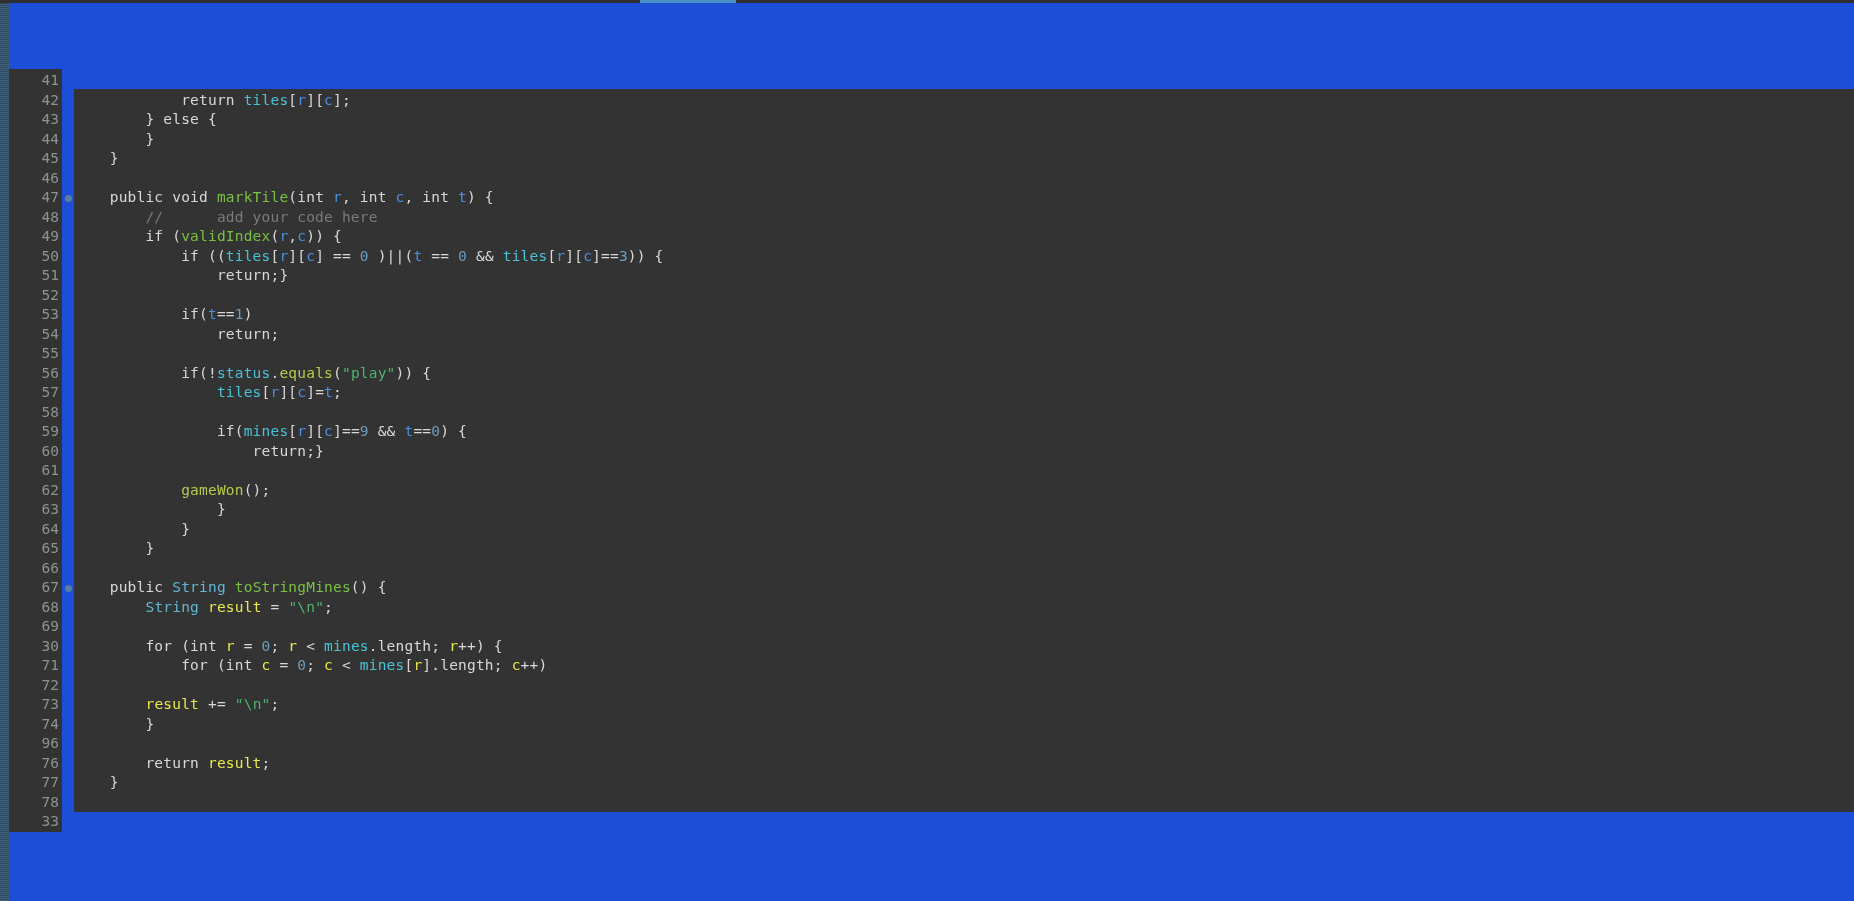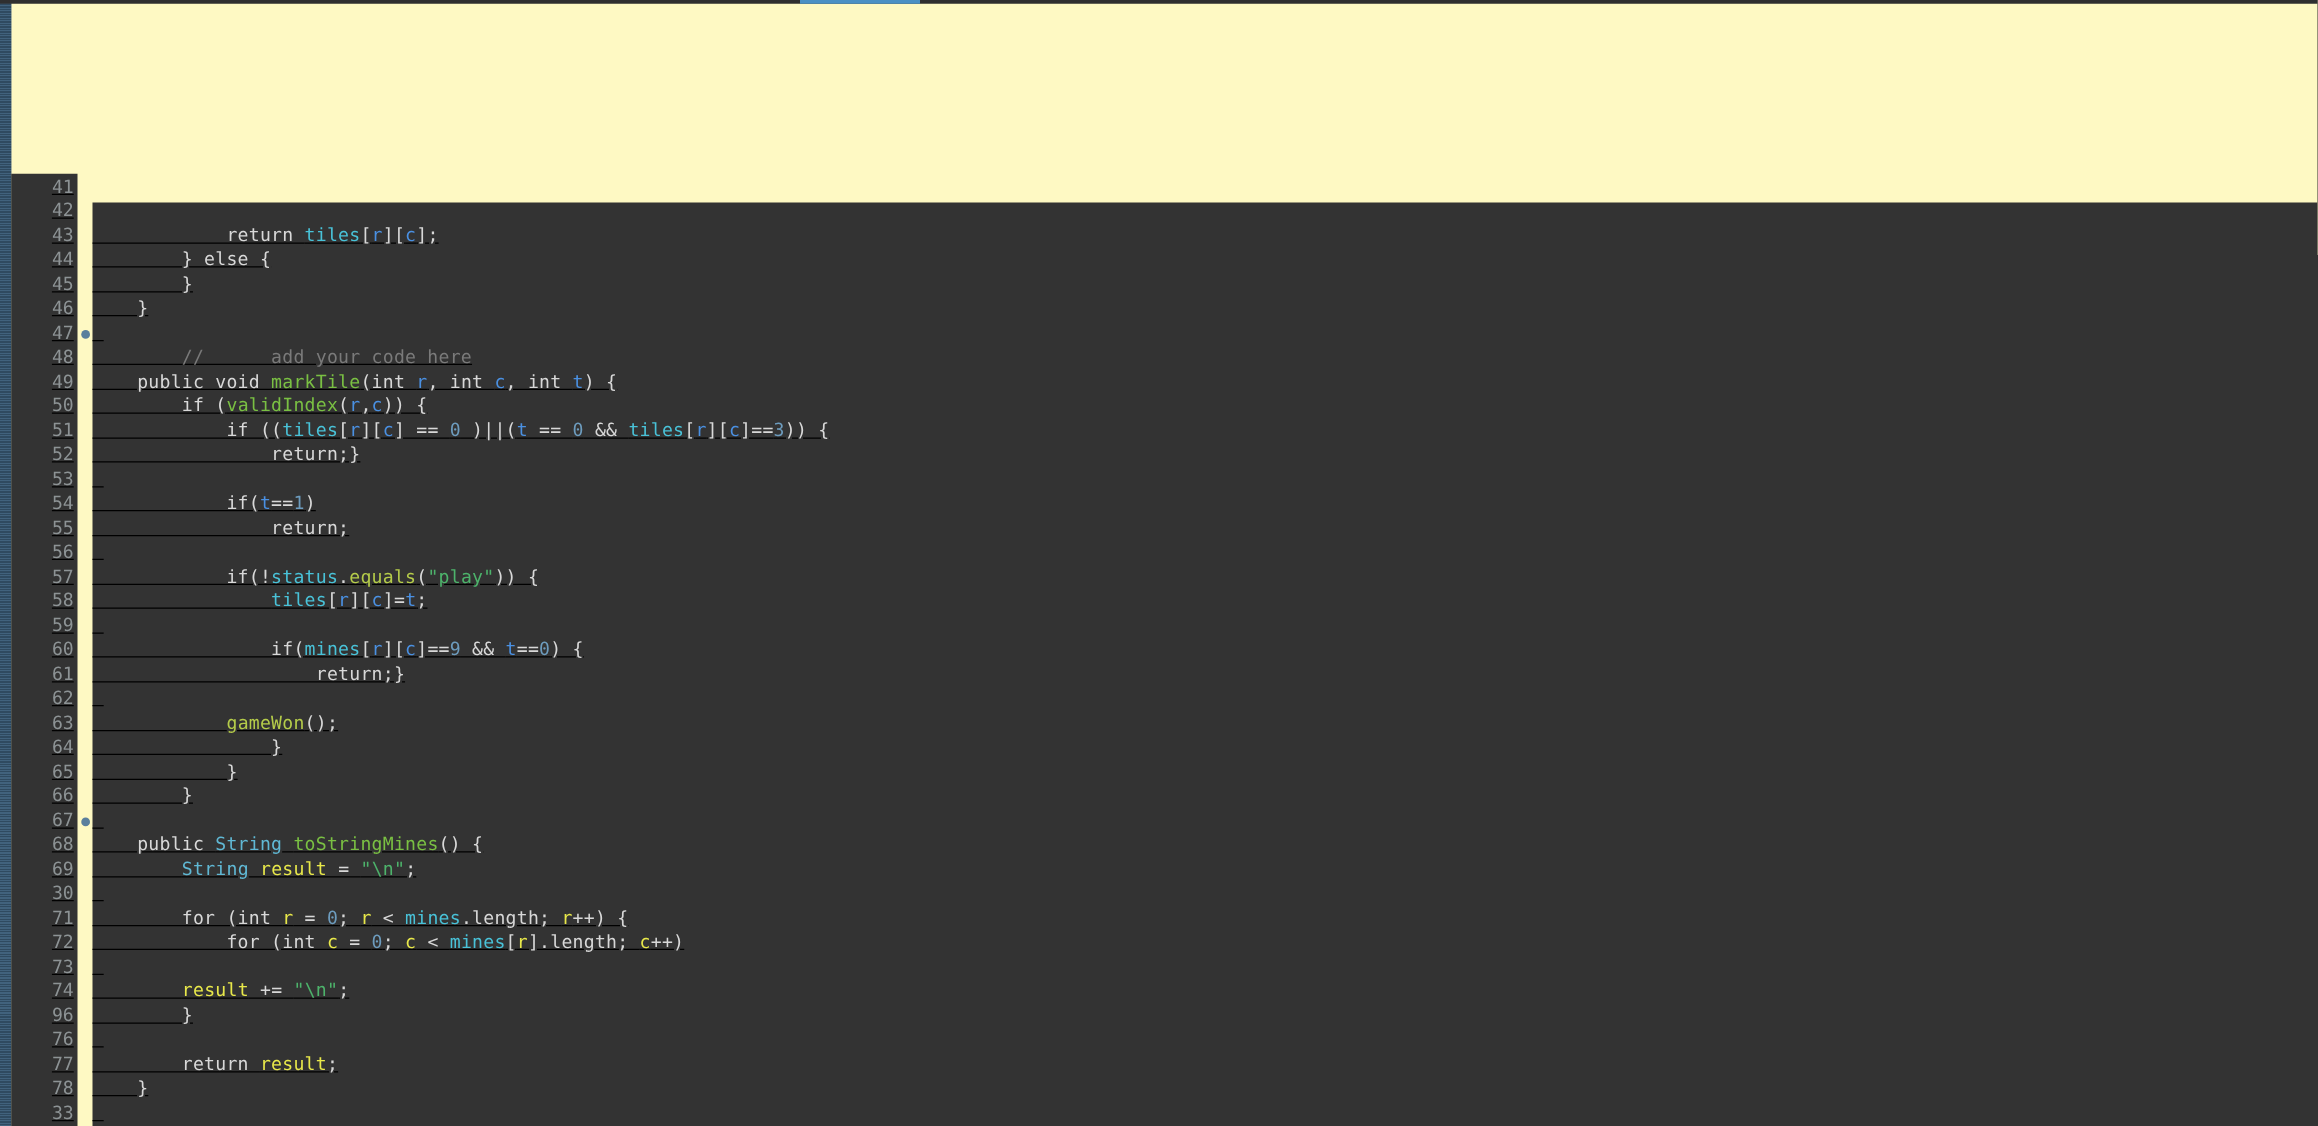--- a/index.html
+++ b/index.html
@@ -40,24 +40,23 @@
     width: 96px;
     height: 3px;
     background: #4a90c4;
   }
 
   #code-area {
     position: relative;
     flex: 1 1 auto;
     display: flex;
     flex-direction: row;
-    align-items: flex-end;
+    align-items: center;
     overflow: hidden;
-    background: #fef9c3;
-    text-decoration: underline;
+    background: #1d4ed8;
   }
 
   
   #marker-bar {
     width: 9px;
     min-width: 9px;
     height: 901px;
     background: #3c5a73;
     background-image: repeating-linear-gradient(
       0deg,
@@ -99,21 +98,21 @@
 
   #gutter-edge {
     width: 12px;
     min-width: 12px;
     background: #333333;
   }
 
   #code-lines {
     flex: 1 1 auto;
     background: #333333;
-    padding-top: 18px;
+    padding-top: 2px;
     box-sizing: border-box;
     min-width: 0;
   }
 
   #code-lines .cline {
     height: 19.5px;
     line-height: 19.5px;
     font-size: 14.5px;
     white-space: pre;
     color: #d8d8d8;
@@ -194,22 +193,22 @@
       </div>
 
     <div id="gutter-edge"></div>
 
     <div id="code-lines">
         <div class="cline"><span class="t-plain">            return </span><span class="t-field">tiles</span><span class="t-punct">[</span><span class="t-param">r</span><span class="t-punct">][</span><span class="t-param">c</span><span class="t-punct">];</span></div>
         <div class="cline"><span class="t-plain">        } else {</span></div>
         <div class="cline"><span class="t-plain">        }</span></div>
         <div class="cline"><span class="t-plain">    }</span></div>
         <div class="cline">&nbsp;</div>
+        <div class="cline"><span class="t-plain">    public void </span><span class="t-method">markTile</span><span class="t-plain">(int </span><span class="t-param">r</span><span class="t-plain">, int </span><span class="t-param">c</span><span class="t-plain">, int </span><span class="t-param">t</span><span class="t-plain">) {</span></div>
         <div class="cline"><span class="t-comment">        //      add your code here</span></div>
-        <div class="cline"><span class="t-plain">    public void </span><span class="t-method">markTile</span><span class="t-plain">(int </span><span class="t-param">r</span><span class="t-plain">, int </span><span class="t-param">c</span><span class="t-plain">, int </span><span class="t-param">t</span><span class="t-plain">) {</span></div>
         <div class="cline"><span class="t-plain">        if (</span><span class="t-method">validIndex</span><span class="t-punct">(</span><span class="t-param">r</span><span class="t-punct">,</span><span class="t-param">c</span><span class="t-plain">)) {</span></div>
         <div class="cline"><span class="t-plain">            if ((</span><span class="t-field">tiles</span><span class="t-punct">[</span><span class="t-param">r</span><span class="t-punct">][</span><span class="t-param">c</span><span class="t-plain">] == </span><span class="t-num">0</span><span class="t-plain"> )||(</span><span class="t-param">t</span><span class="t-plain"> == </span><span class="t-num">0</span><span class="t-plain"> &amp;&amp; </span><span class="t-field">tiles</span><span class="t-punct">[</span><span class="t-param">r</span><span class="t-punct">][</span><span class="t-param">c</span><span class="t-plain">]==</span><span class="t-num">3</span><span class="t-plain">)) {</span></div>
         <div class="cline"><span class="t-plain">                return;}</span></div>
         <div class="cline">&nbsp;</div>
         <div class="cline"><span class="t-plain">            if(</span><span class="t-param">t</span><span class="t-plain">==</span><span class="t-num">1</span><span class="t-plain">)</span></div>
         <div class="cline"><span class="t-plain">                return;</span></div>
         <div class="cline">&nbsp;</div>
         <div class="cline"><span class="t-plain">            if(!</span><span class="t-field">status</span><span class="t-punct">.</span><span class="t-call">equals</span><span class="t-punct">(</span><span class="t-str">"play"</span><span class="t-plain">)) {</span></div>
         <div class="cline"><span class="t-plain">                </span><span class="t-field">tiles</span><span class="t-punct">[</span><span class="t-param">r</span><span class="t-punct">][</span><span class="t-param">c</span><span class="t-plain">]=</span><span class="t-param">t</span><span class="t-punct">;</span></div>
         <div class="cline">&nbsp;</div>

